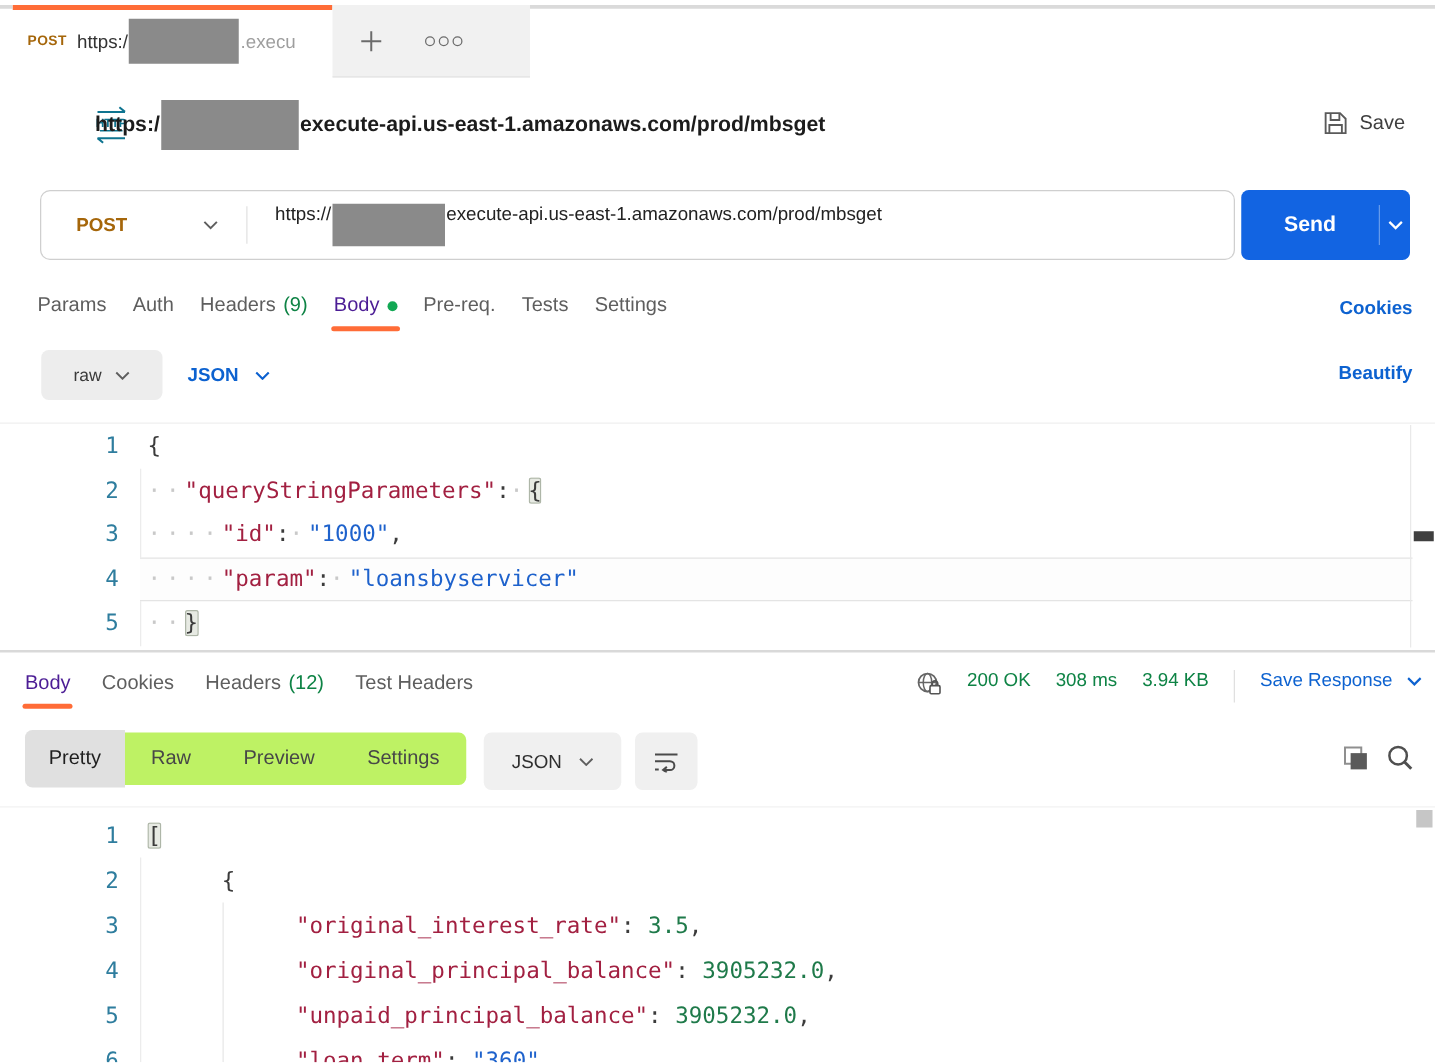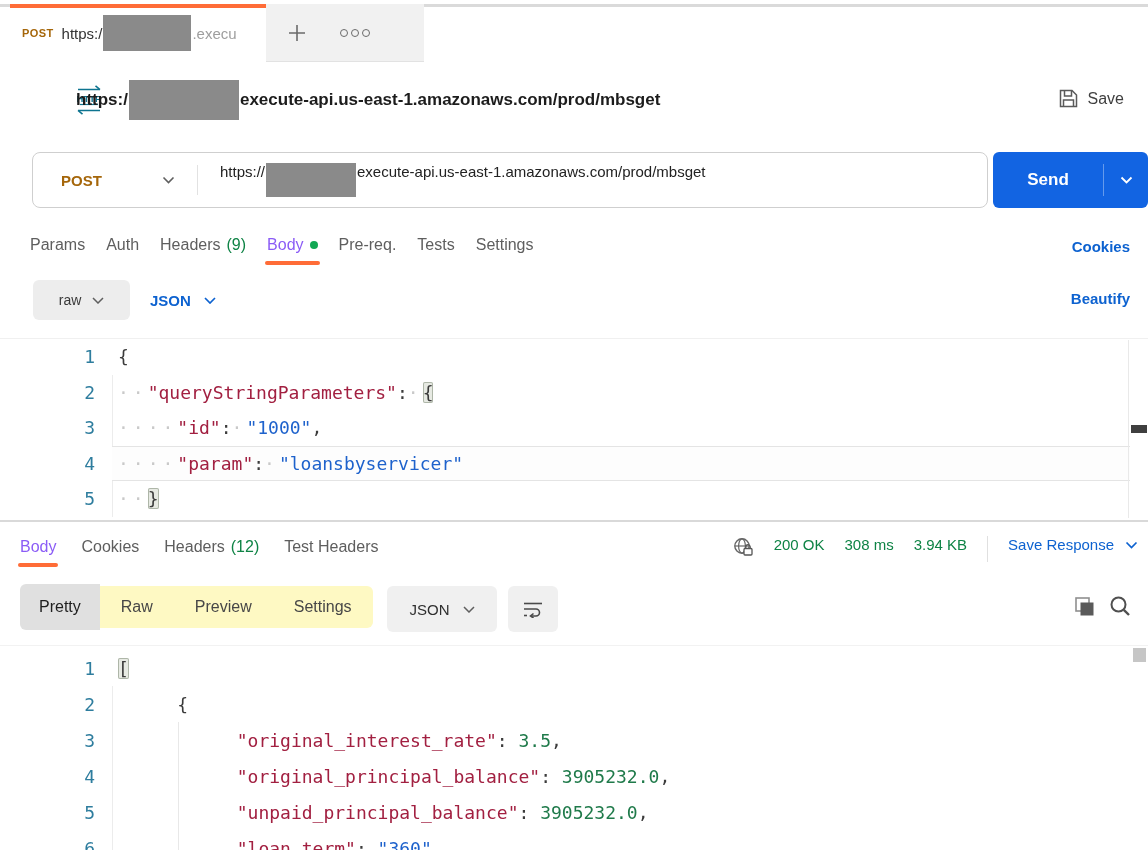--- a/index.html
+++ b/index.html
@@ -33,31 +33,31 @@
 
   
   .req-bar{position:absolute;left:32px;top:152px;width:956px;height:56px;border:1px solid #cfcfcf;
            border-radius:8px;background:#fff;box-sizing:border-box;display:flex;align-items:center;}
   .method-dd{display:flex;align-items:center;justify-content:space-between;width:164px;
              padding:0 22px 0 28px;box-sizing:border-box;cursor:pointer;}
   .method-dd .m{font-size:15px;font-weight:700;color:#a5660a;}
   .vdiv{width:1px;height:30px;background:#e2e2e2;}
   .url-box{display:flex;align-items:flex-start;font-size:15px;color:#222;padding-left:22px;}
   .redact-url{width:90px;height:34px;margin:0 1px;}
-  .send-btn{position:absolute;left:993px;top:152px;width:155px;height:56px;background:#1264e2;
+  .send-btn{position:absolute;left:993px;top:152px;width:135px;height:56px;background:#1264e2;
             border-radius:6px;display:flex;align-items:stretch;color:#fff;cursor:pointer;}
   .send-main{width:110px;display:flex;align-items:center;justify-content:center;
              font-size:17px;font-weight:700;}
   .send-sep{width:1px;background:rgba(255,255,255,.35);margin:12px 0;}
   .send-caret{flex:1;display:flex;align-items:center;justify-content:center;}
 
   
   .req-tabs{position:absolute;left:30px;top:236px;display:flex;gap:21px;font-size:16px;color:#5e5e5e;}
   .rtab{position:relative;display:flex;align-items:center;gap:6px;cursor:pointer;white-space:nowrap;}
-  .rtab.active{color:#8b5cf6;justify-content:space-between;}
+  .rtab.active{color:#4c1d95;justify-content:space-between;}
   .rtab.active::after{content:'';position:absolute;left:-2px;right:-2px;bottom:-11px;height:4px;
                       background:#ff6c37;border-radius:2px;}
   .count{color:#0e8345;}
   .gdot{width:8px;height:8px;border-radius:50%;background:#12a854;display:inline-block;}
   .cookies-link{position:absolute;right:18px;top:238px;color:#0d62d0;font-weight:700;font-size:15px;cursor:pointer;}
 
   
   .raw-chip{position:absolute;left:33px;top:280px;width:97px;height:40px;background:#ededed;border-radius:6px;
             display:flex;align-items:center;justify-content:center;gap:11px;font-size:14px;color:#3a3a3a;cursor:pointer;}
   .json-dd{position:absolute;left:150px;top:280px;height:40px;display:flex;align-items:center;gap:13px;
@@ -95,21 +95,21 @@
   .section-divider{position:absolute;left:0;top:520px;width:100%;height:2px;background:#d9d9d9;}
 
   
   .res-tabs{position:absolute;left:20px;top:538px;display:flex;gap:25px;font-size:16px;color:#5e5e5e;}
   .res-meta{position:absolute;right:10px;top:536px;height:28px;display:flex;align-items:flex-start;gap:20px;}
   .meta-green{color:#0e8345;font-size:15px;}
   .meta-div{width:1px;height:26px;background:#e0e0e0;}
   .save-response{display:flex;align-items:center;gap:11px;color:#0d62d0;font-weight:400;font-size:15px;cursor:pointer;}
 
   
-  .seg{position:absolute;left:20px;top:586px;height:42px;background:#fef9c3;border-radius:6px;
+  .seg{position:absolute;left:20px;top:586px;height:42px;background:#bef264;border-radius:6px;
        display:flex;align-items:center;font-size:16px;color:#474747;}
   .seg-item{padding:0 21px;height:46px;display:flex;align-items:center;cursor:pointer;}
   .seg-item.active{background:#e0e0e0;border-radius:6px 0 0 6px;color:#1f1f1f;padding:0 19px;}
   .json-chip{position:absolute;left:387px;top:586px;width:110px;height:46px;background:#f0f0f0;border-radius:6px;
              display:flex;align-items:center;justify-content:center;gap:13px;font-size:15px;color:#2f2f2f;cursor:pointer;}
   .wrap-chip{position:absolute;left:508px;top:586px;width:50px;height:46px;background:#f0f0f0;border-radius:6px;
              display:flex;align-items:center;justify-content:center;cursor:pointer;}
   .copy-btn{position:absolute;right:52px;top:595px;cursor:pointer;}
   .search-btn{position:absolute;right:16px;top:594px;cursor:pointer;}
 </style>

